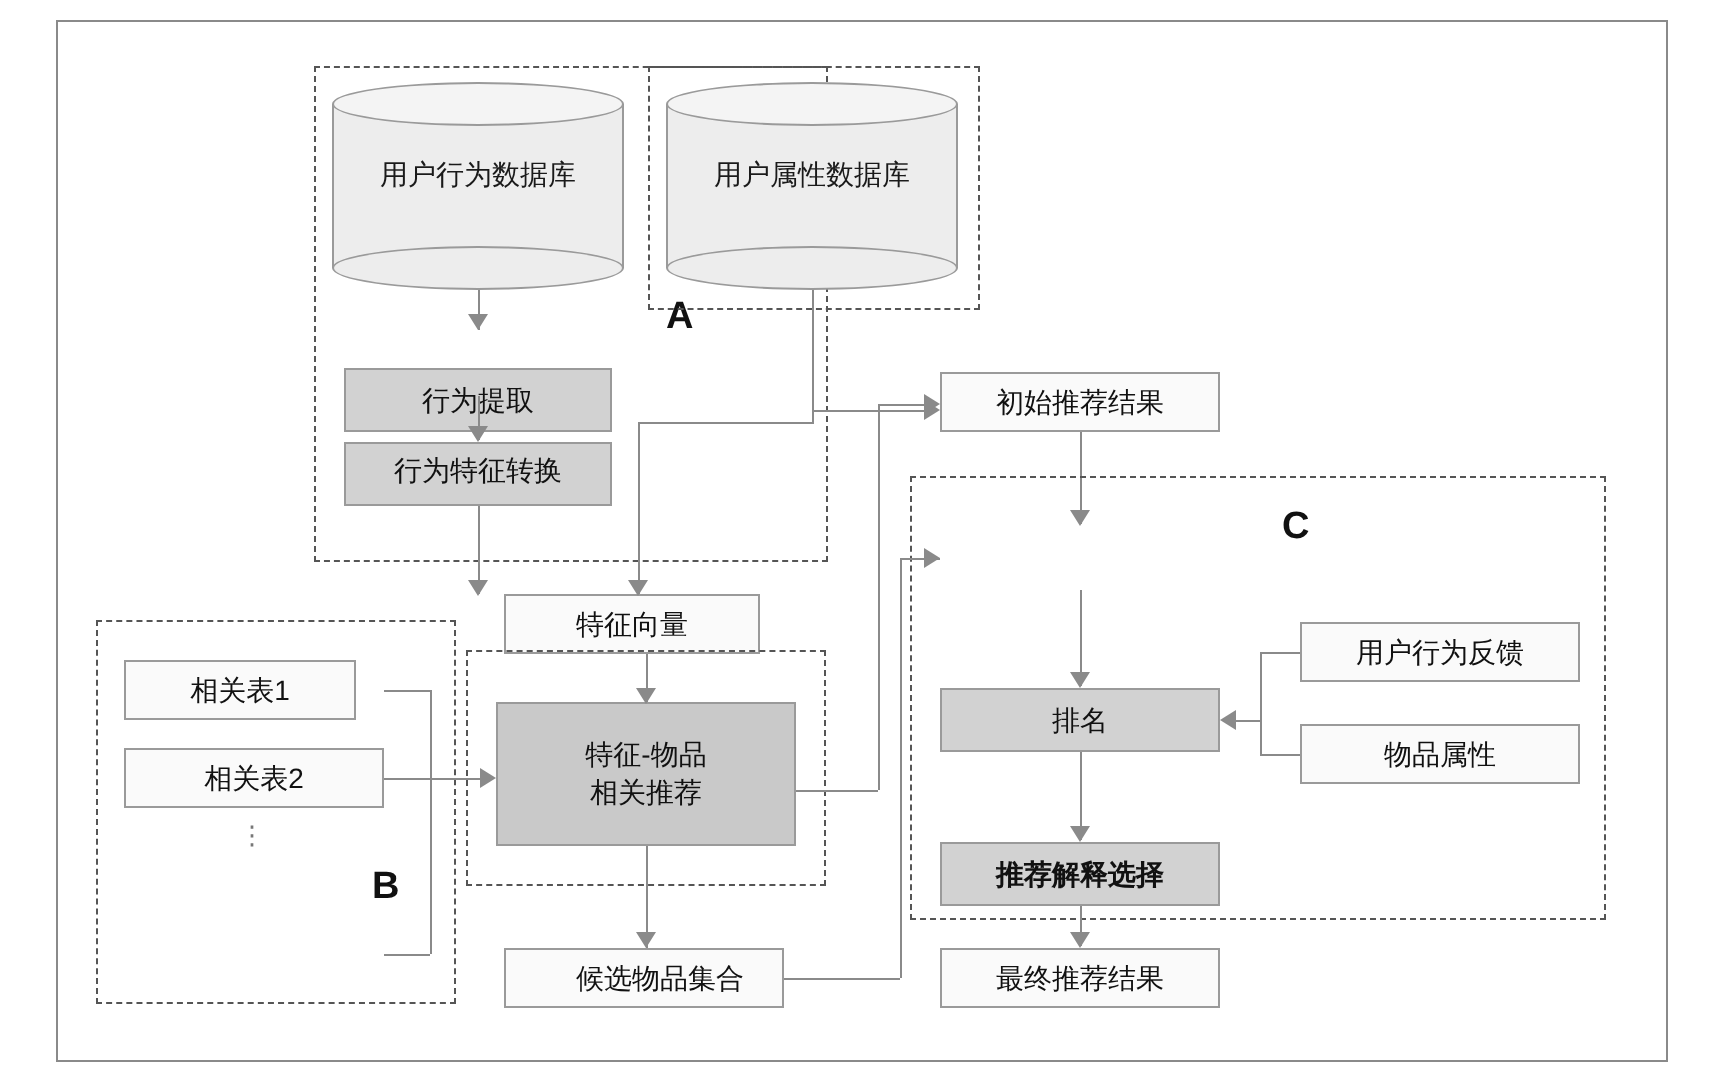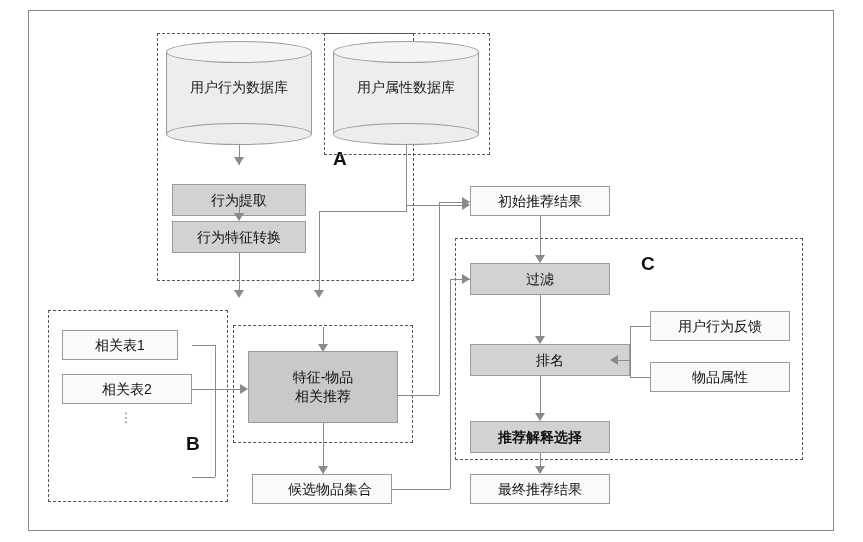--- a/index.html
+++ b/index.html
@@ -171,54 +171,54 @@
   <div class="ln v" style="left:239px; top:145px; height:20px;"></div>
   <div class="arrow down" style="left:234px; top:157px;"></div>
 
   <div class="box mid" style="left:172px; top:184px; width:134px; height:32px;">
     <span>行为提取</span>
   </div>
 
   <div class="ln v" style="left:239px; top:198px; height:22px;"></div>
   <div class="arrow down" style="left:234px; top:213px;"></div>
 
-  <div class="box mid" style="left:172px; top:221px; width:134px; height:32px;">
+  <div class="box mid" style="left:172px; top:221px; width:134px; height:32px;font-family:Liberation Mono, monospace;">
     <span>行为特征转换</span>
   </div>
 
   <div class="ln v" style="left:239px; top:253px; height:44px;"></div>
   <div class="arrow down" style="left:234px; top:290px;"></div>
 
+  <div class="box white" style="left:252px; top:297px; width:128px; height:30px;">
+    <span>特征向量</span>
+  </div>
 
   <div class="ln v" style="left:406px; top:145px; height:66px;"></div>
   <div class="ln h" style="left:319px; top:211px; width:88px;"></div>
   <div class="ln v" style="left:319px; top:211px; height:86px;"></div>
   <div class="arrow down" style="left:314px; top:290px;"></div>
 
   <div class="ln h" style="left:406px; top:205px; width:58px;"></div>
   <div class="arrow right" style="left:462px; top:200px;"></div>
 
   <div class="box white" style="left:470px; top:186px; width:140px; height:30px;">
     <span>初始推荐结果</span>
   </div>
 
   <div class="ln v" style="left:540px; top:216px; height:46px;"></div>
   <div class="arrow down" style="left:535px; top:255px;"></div>
 
   <div class="group" style="left:455px; top:238px; width:348px; height:222px;"></div>
   <div class="group-label" style="left:641px; top:253px;">C</div>
 
-  <div class="box mid" style="left:470px; top:263px; width:140px; height:32px;">
-    <span>过滤</span>
-  </div>
 
   <div class="ln v" style="left:540px; top:295px; height:48px;"></div>
   <div class="arrow down" style="left:535px; top:336px;"></div>
 
-  <div class="box mid" style="left:470px; top:344px; width:160px; height:32px;">
+  <div class="box mid" style="left:470px; top:344px; width:140px; height:32px;">
     <span>排名</span>
   </div>
 
   <div class="ln v" style="left:540px; top:376px; height:44px;"></div>
   <div class="arrow down" style="left:535px; top:413px;"></div>
 
   <div class="box mid" style="left:470px; top:421px; width:140px; height:32px;font-weight:bold;">
     <span>推荐解释选择</span>
   </div>
 

